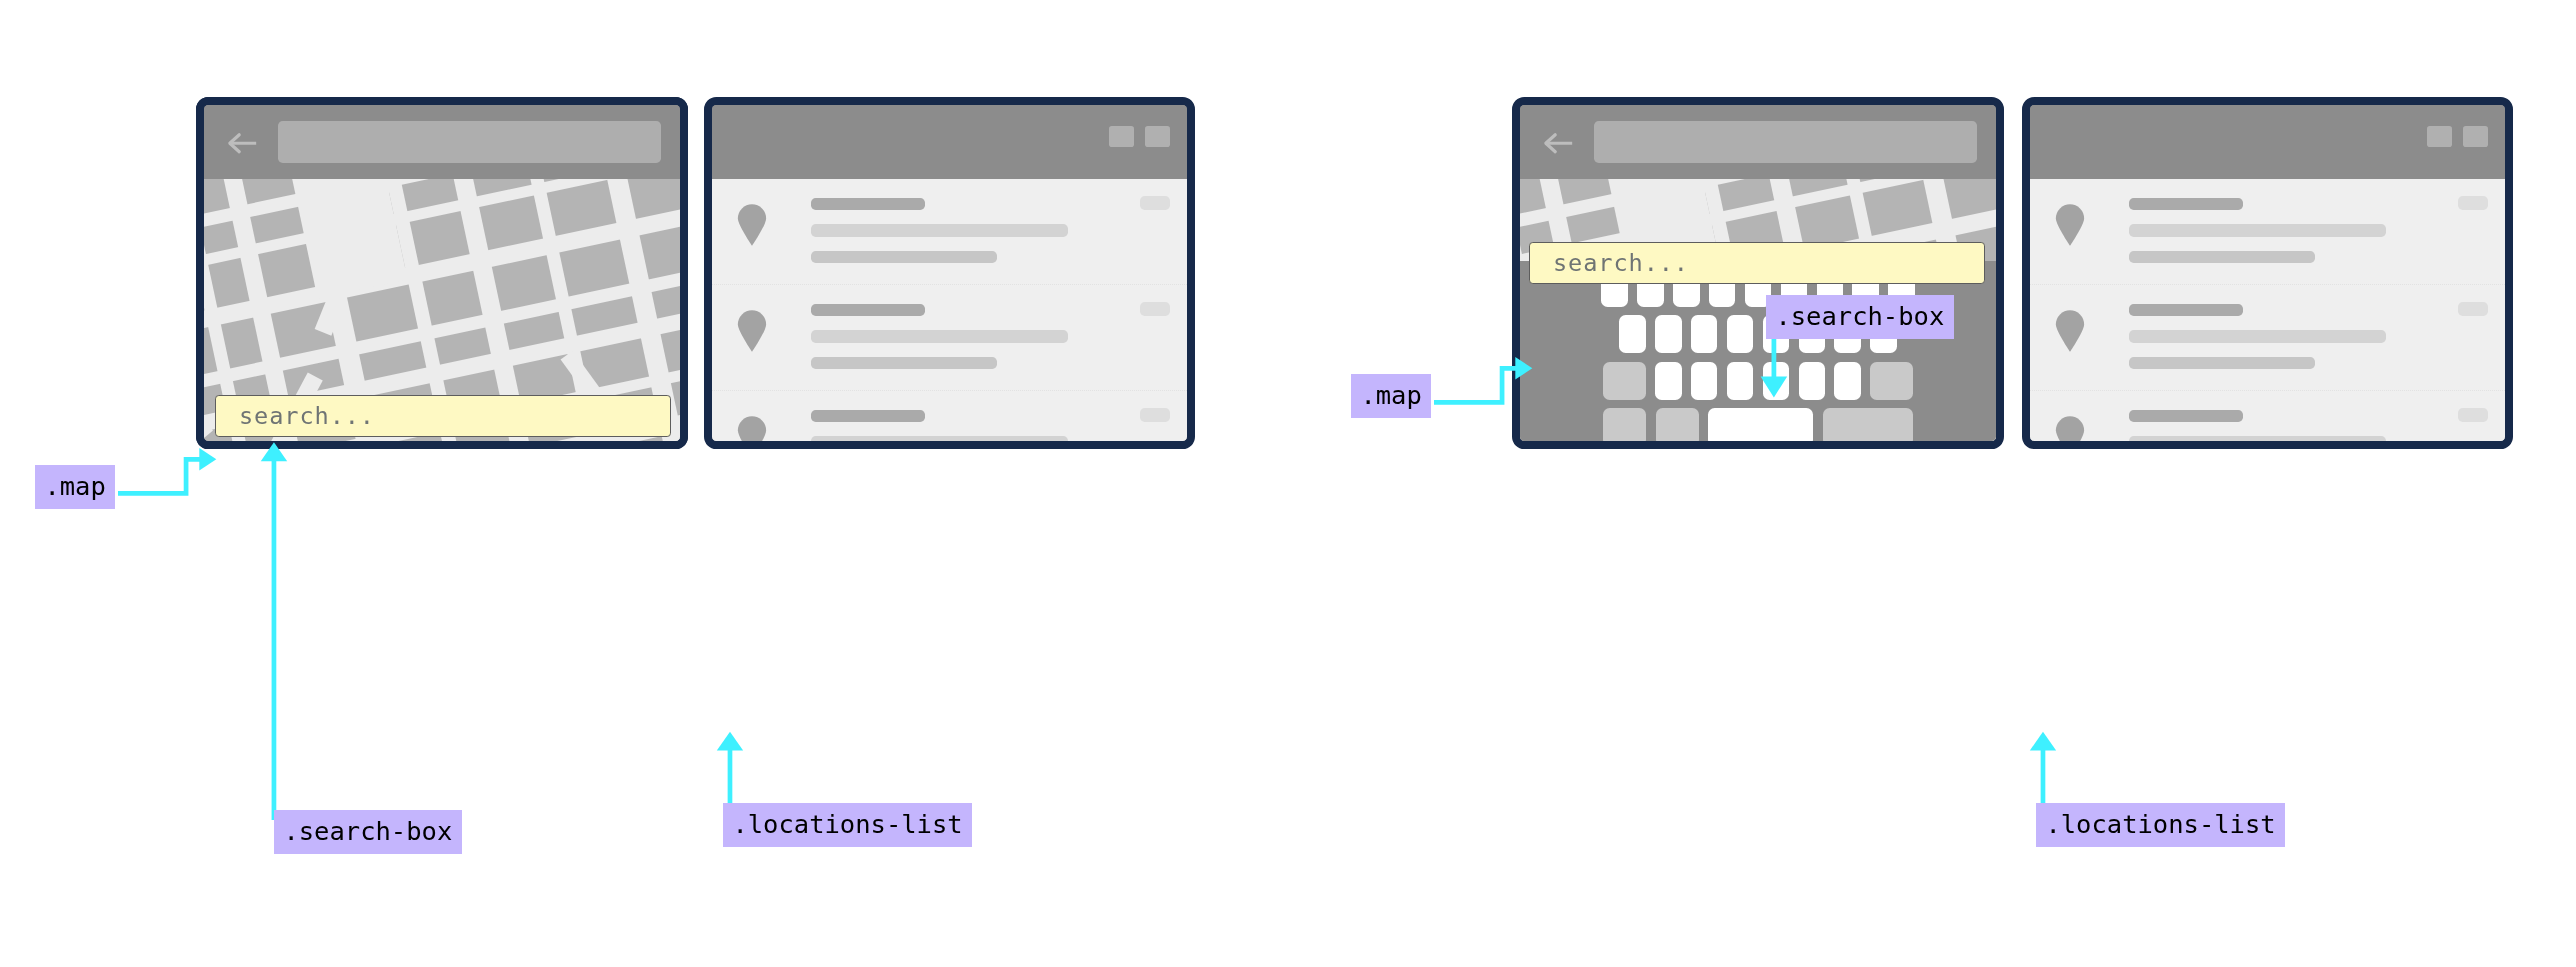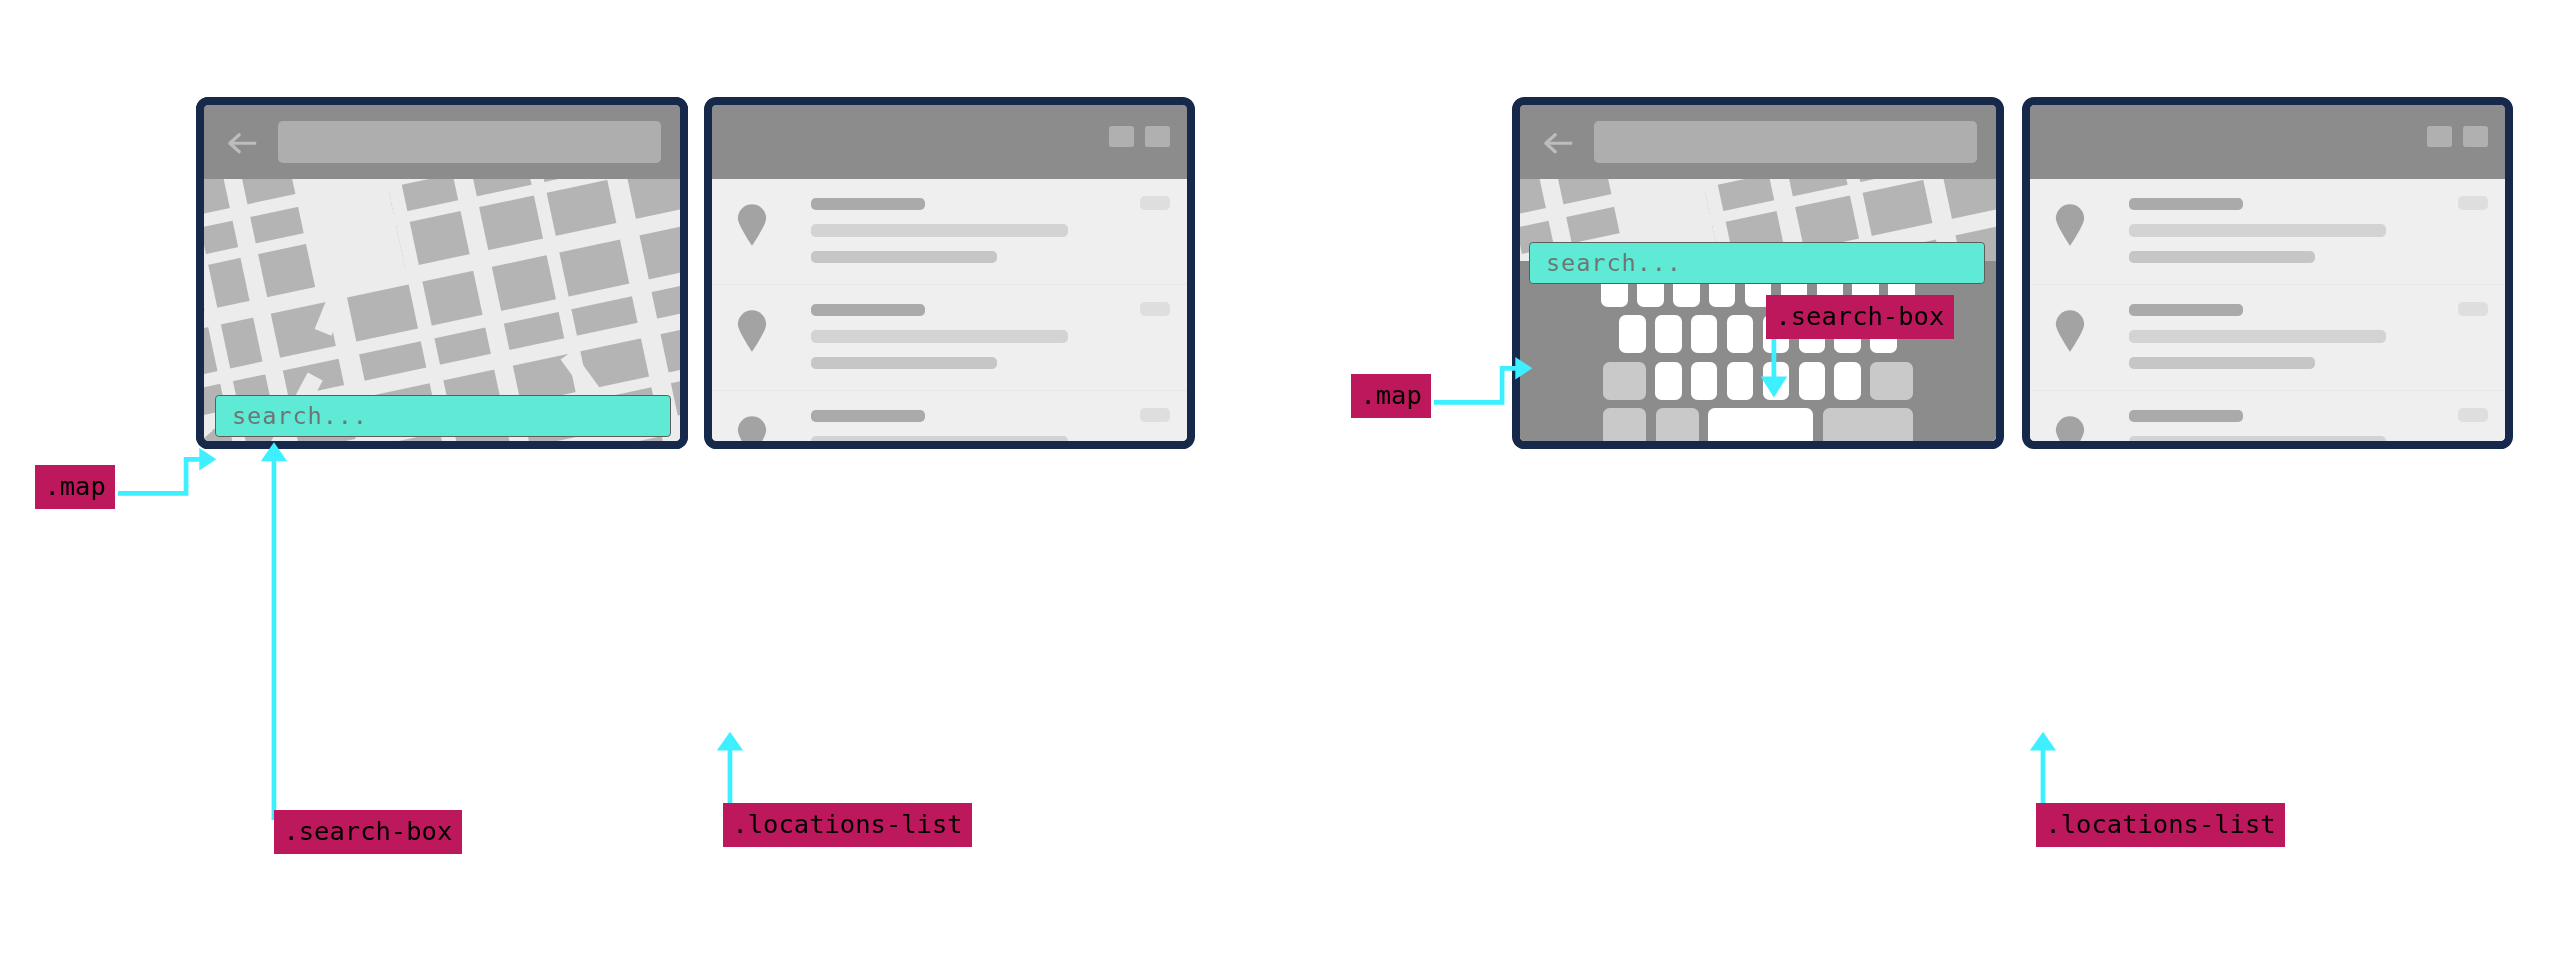--- a/index.html
+++ b/index.html
@@ -46,26 +46,27 @@
   .map-rot{
     position:absolute;left:-32%;top:-38%;width:175%;height:190%;
     transform:rotate(-12deg);
     transform-origin:50% 50%;
   }
   .street{position:absolute;background:#ececec;}
 
   
   .search-box{
     position:absolute;
-    background:#5eead4;
+    background:#fef9c3;
     border:1.9px solid #5d5d5d;
     border-radius:3.8px;
     box-sizing:border-box;
     display:flex;align-items:center;
     z-index:20;
+    padding-left:7px;
   }
   .search-box .ph{
     color:#6f7474;
     font-family:"DejaVu Sans Mono", monospace;
     font-size:23.6px;
     letter-spacing:0.9px;
     padding-left:16px;
   }
 
   
@@ -115,21 +116,21 @@
   .bar.m{height:12.3px;background:#d3d3d3;width:72%;margin-bottom:14px;}
   .bar.b{height:12.3px;background:#c6c6c6;width:52%;}
   .tagchip{
     position:absolute;right:17px;top:17px;
     width:30px;height:14px;background:#dedede;border-radius:4.7px;
   }
 
   
   .anno{
     position:absolute;
-    background:#be185d;
+    background:#c4b5fd;
     color:#000000;
     font-family:"DejaVu Sans Mono", monospace;
     font-size:25.5px;
     line-height:1;
     padding:8.5px 9.4px 10.4px 9.4px;
     white-space:nowrap;
     z-index:60;
   }
   .leader{position:absolute;z-index:55;}
   .leader svg{display:block;overflow:visible;}

